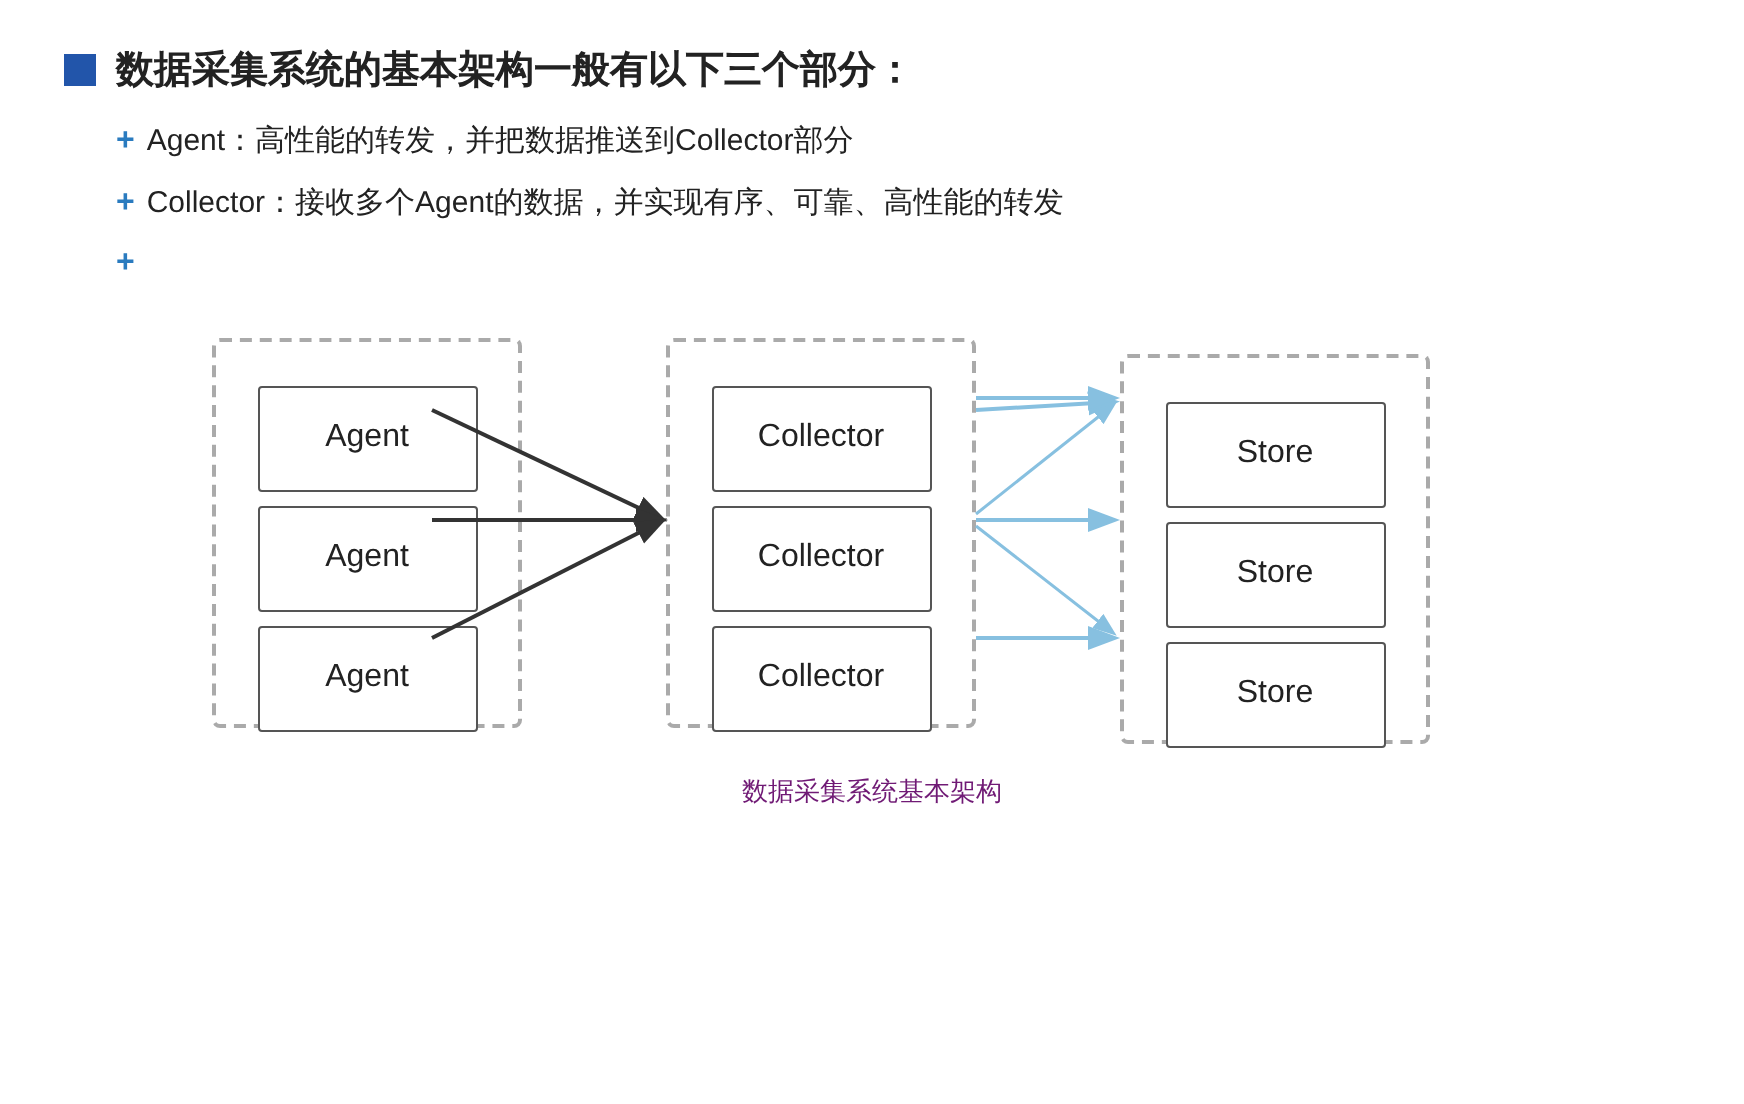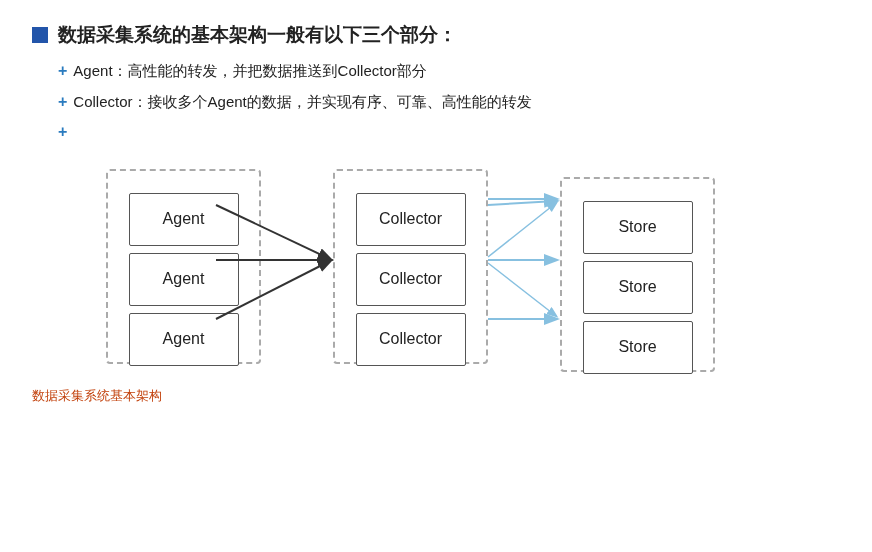--- a/index.html
+++ b/index.html
@@ -107,22 +107,23 @@
 
     
     .arrows-svg {
       position: absolute;
       top: 0; left: 0;
       width: 100%;
       height: 100%;
       pointer-events: none;
     }
     .diagram-caption {
+      text-align: center;
       font-size: 13px;
-      color: #c2410c;
+      color: #701a75;
       margin-top: 8px;
     }
   </style>
 </head>
 <body>
 
 <div class="page">
   <div class="title-row">
     <span class="title-square"></span>
     <span>数据采集系统的基本架构一般有以下三个部分：</span>

